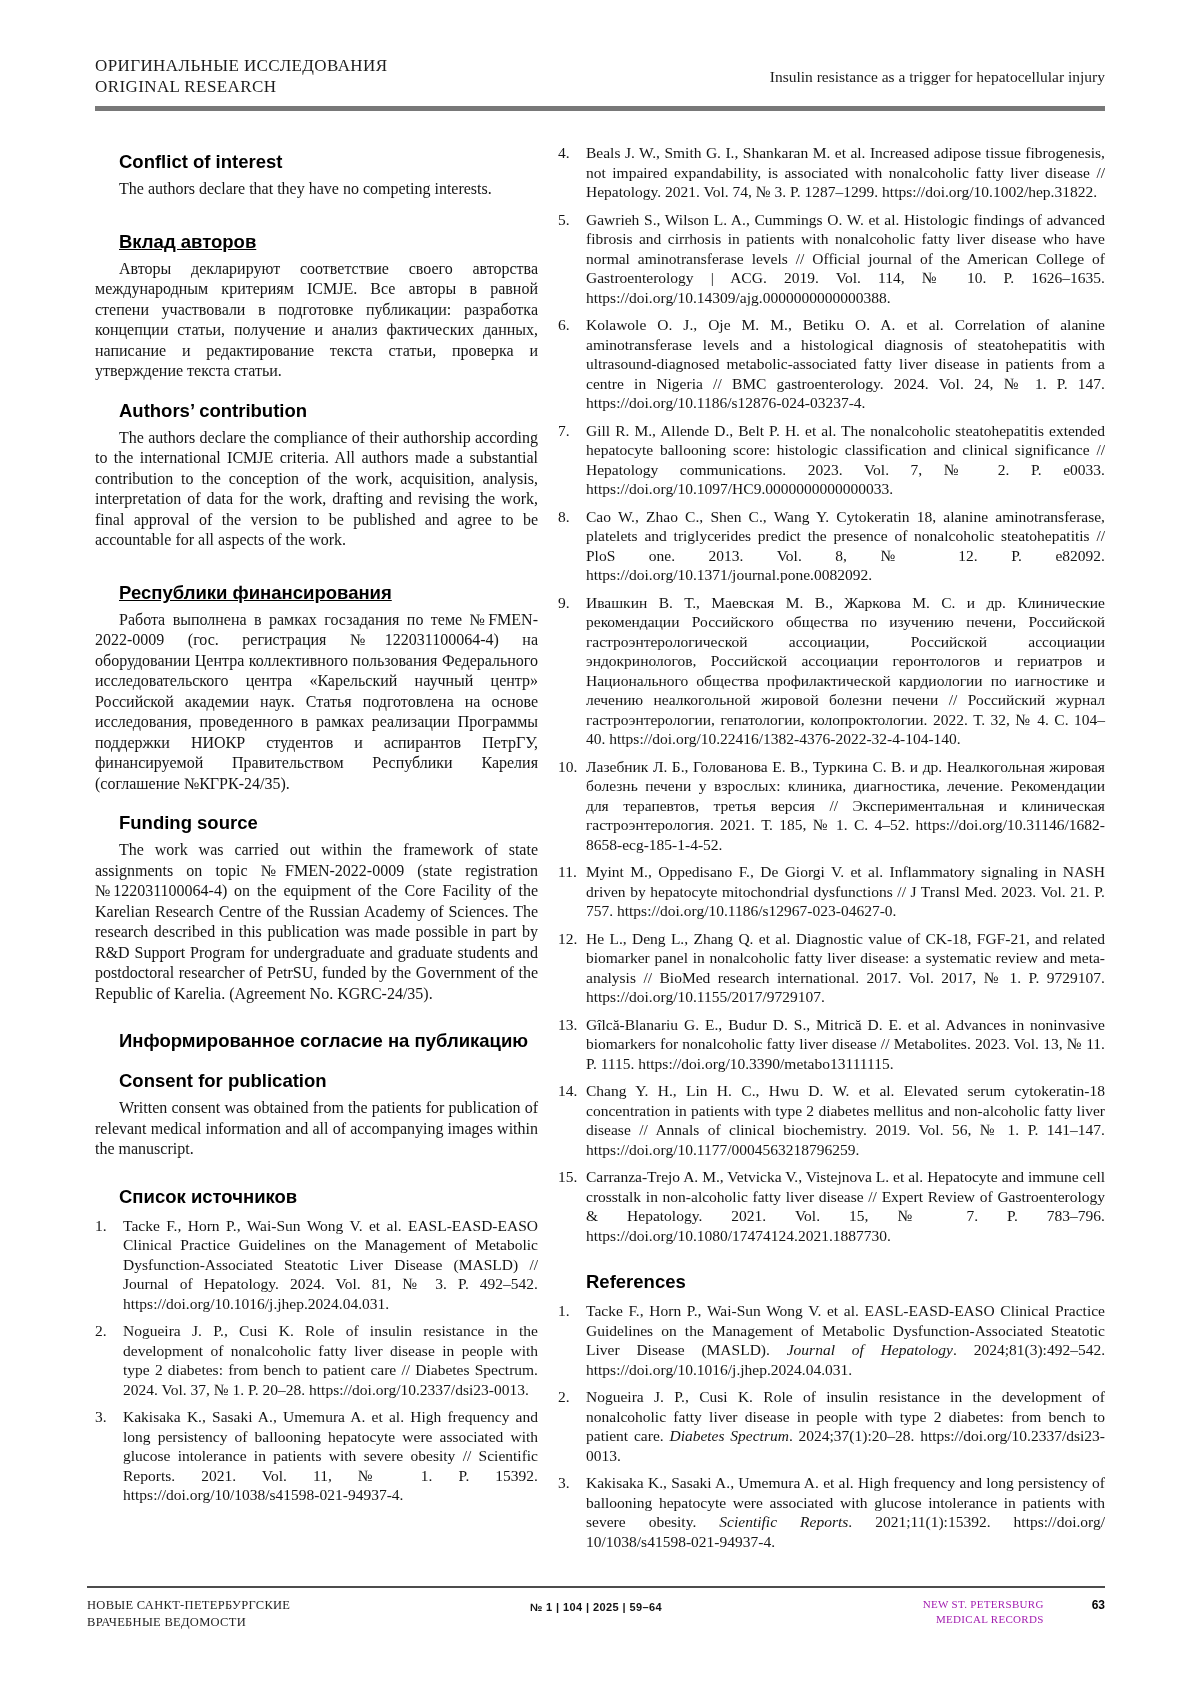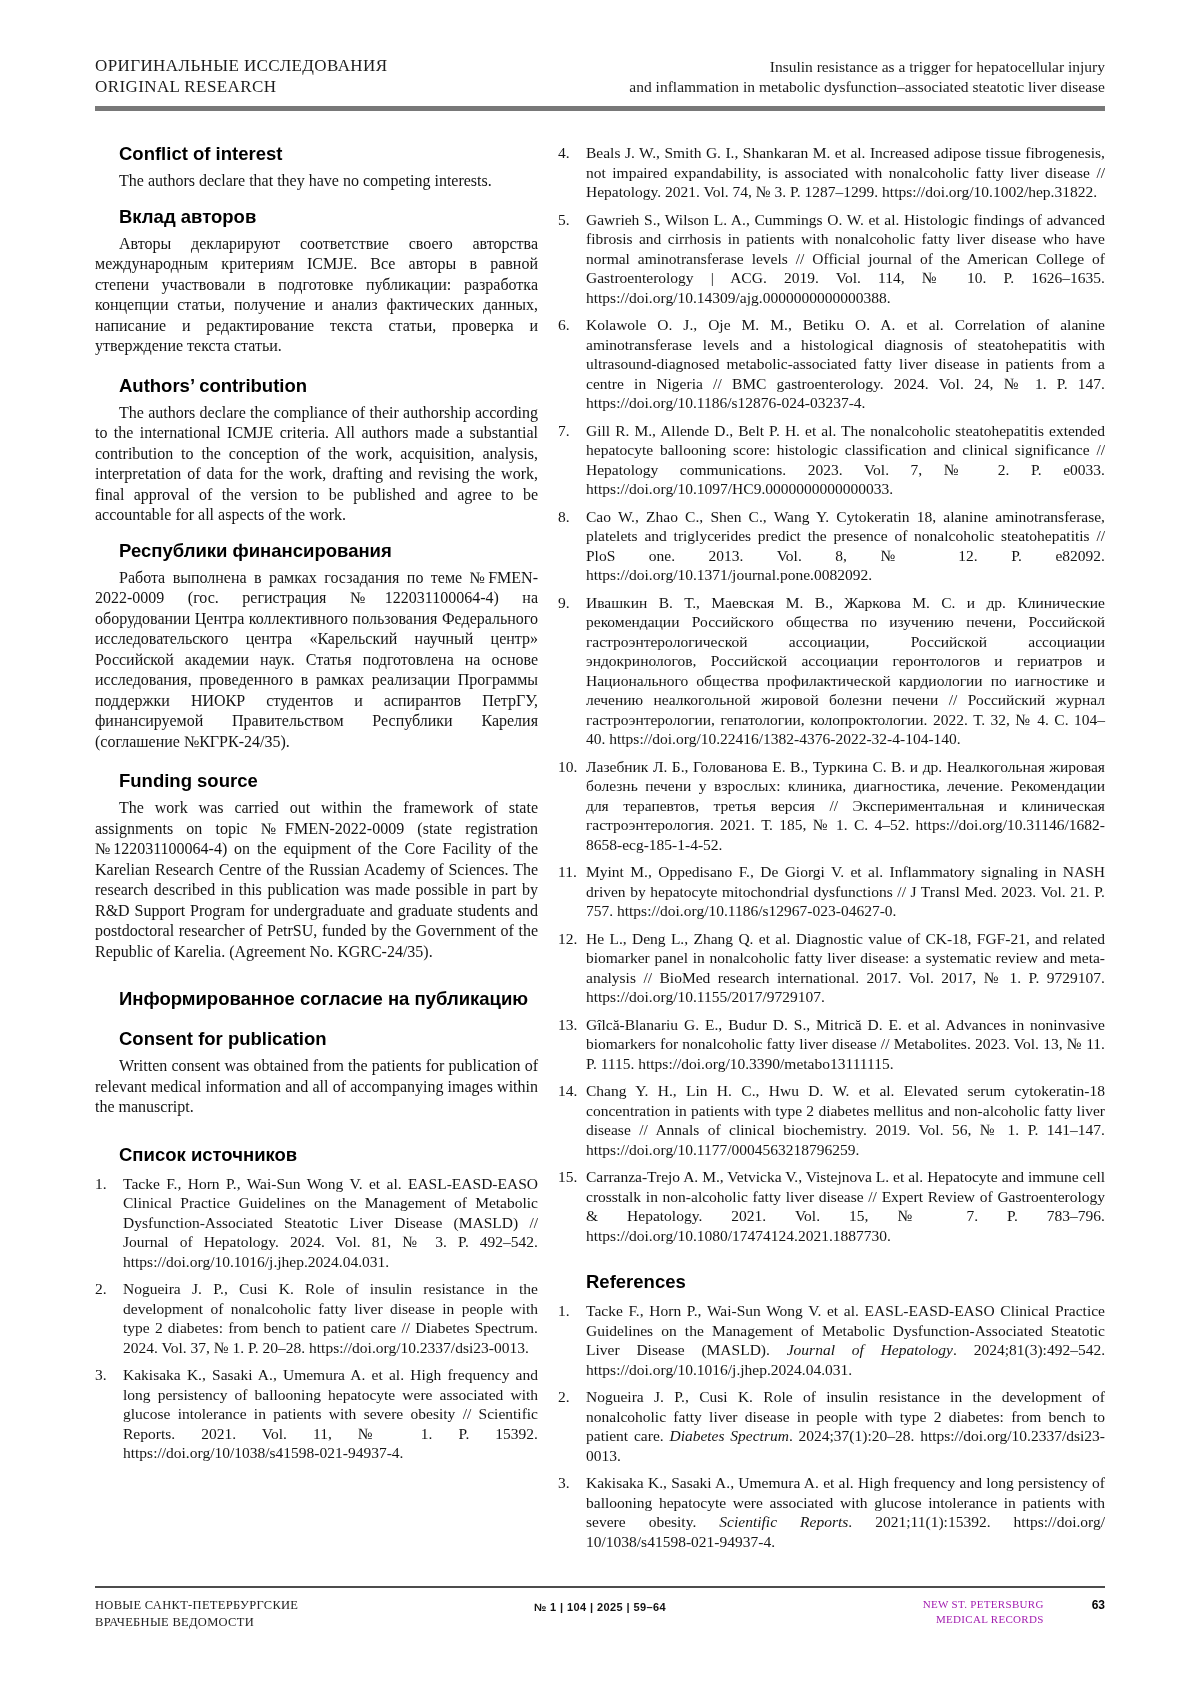--- a/index.html
+++ b/index.html
@@ -12,39 +12,39 @@
   .header { display:flex; justify-content:space-between; align-items:center; }
   .header-left { font-size:17px; line-height:1.22; letter-spacing:0.4px; color:#1c1c1c; }
   .header-right { text-align:right; font-size:15.5px; line-height:1.3; color:#1c1c1c; }
   .rule-top { margin-top:9px; height:5px; background:#787878; }
   
   .columns { display:flex; gap:20px; margin-top:32px; }
   .col-left  { width:443px; flex:none; }
   .col-right { width:547px; flex:none; }
   .heading {
     font-family:"Liberation Sans", sans-serif; font-weight:bold;
-    font-size:18.5px; line-height:22px; color:#000; margin-left:24px;
-  }
-  .mt-lg { margin-top:14px; }
+    font-size:18.5px; line-height:22px; color:#000; margin-left:24px;margin-top:8px;
+  }
+  .mt-lg { margin-top:31px;text-decoration:underline; }
   .mt-md { margin-top:26px; }
   .mt-sm { margin-top:18px; }
   .body {
     margin:6px 0 0 0; font-size:16px; line-height:20.5px;
     text-align:justify; text-indent:24px;
   }
   
   .ref-list { margin-top:8px; }
   .ref-list.first { margin-top:0; }
   .ref { display:flex; margin-top:8px; font-size:15.5px; line-height:19.5px; }
   .ref:first-of-type { margin-top:0; }
   .ref-num { flex:none; width:28px; }
   .ref-text { flex:1; text-align:justify; }
   .ref-text i { font-style:italic; }
   
-  .footer { position:absolute; left:95px; right:95px; top:1586px; }
+  .footer { position:absolute; left:87px; right:95px; top:1586px; }
   .footer-rule { height:2px; background:#4c4c4c; }
   .footer-row { display:flex; align-items:flex-start; margin-top:9px; }
   .footer-left {
     font-size:12.5px; line-height:1.35; letter-spacing:0.3px; color:#222;
     width:300px; flex:none;
   }
   .footer-center {
     flex:1; text-align:center;
     font-family:"Liberation Sans", sans-serif; font-weight:bold;
     font-size:11px; letter-spacing:0.4px; color:#111; padding-top:4px;
@@ -61,21 +61,20 @@
 
 <div class="page">
 
   <div class="header">
     <div class="header-left">
       <div>ОРИГИНАЛЬНЫЕ ИССЛЕДОВАНИЯ</div>
       <div>ORIGINAL RESEARCH</div>
     </div>
     <div class="header-right">
       <div>Insulin resistance as a trigger for hepatocellular injury</div>
-      <div>and inflammation in metabolic dysfunction–associated steatotic liver disease</div>
     </div>
   </div>
   <div class="rule-top"></div>
 
   <div class="columns">
 
     <div class="col-left">
       <div class="heading">Conflict of interest</div>
       <p class="body">The authors declare that they have no competing interests.</p>
 

